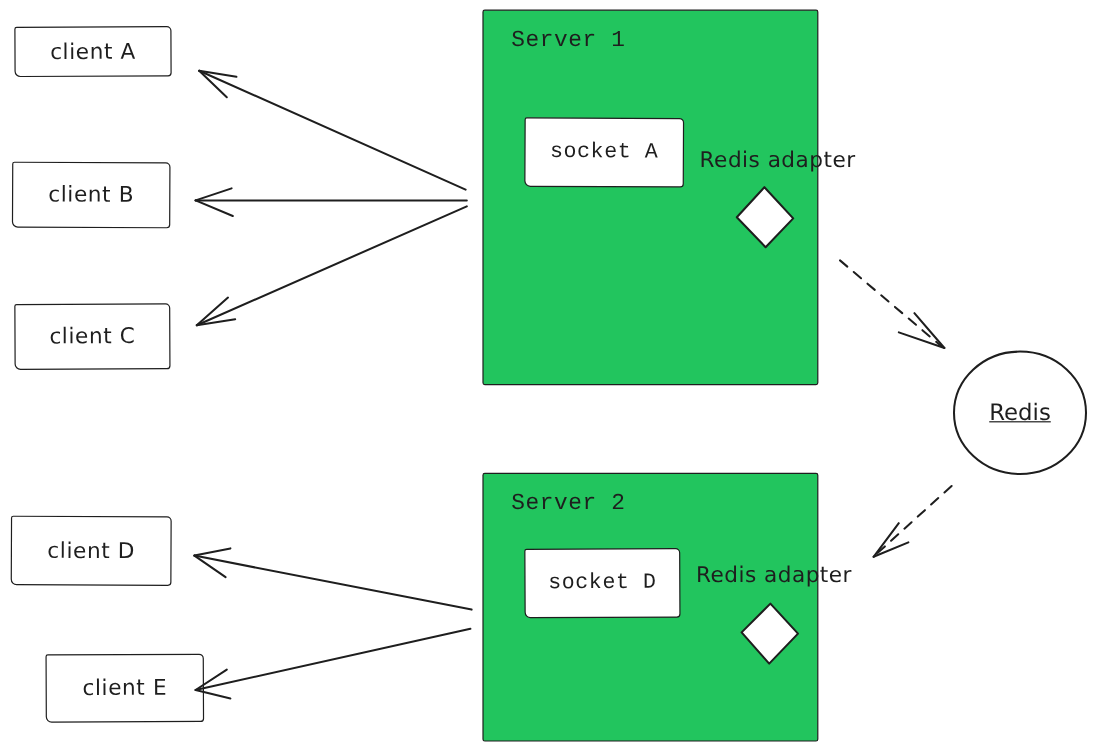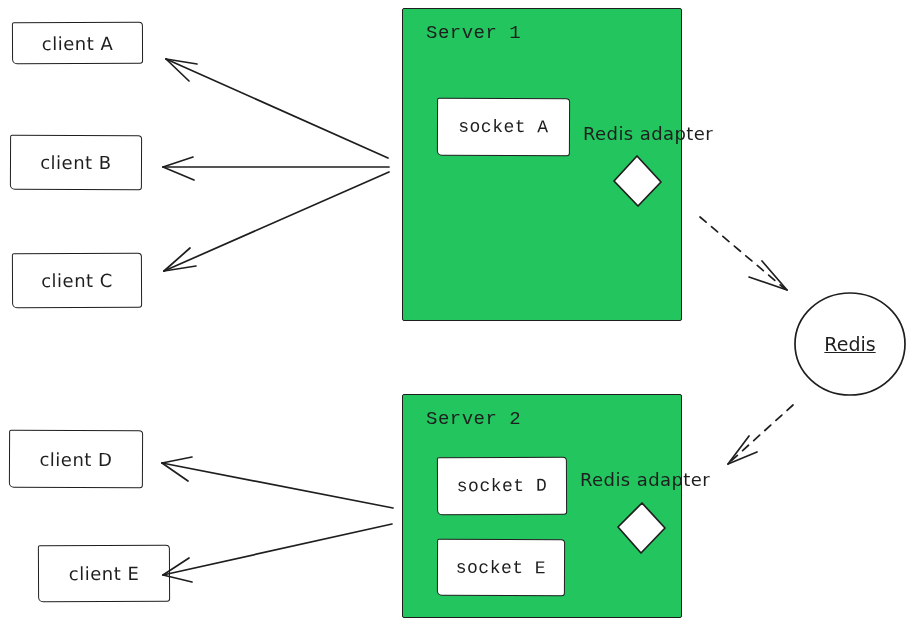--- a/index.html
+++ b/index.html
@@ -84,23 +84,20 @@
     <div class="box tilt-b" style="left:34px;top:71px;width:133px;height:58px;margin-top:18px;">
       <span>socket A</span>
     </div>
   </div>
 
   <div class="server" style="left:402px;top:394px;width:280px;height:224px;padding-left:32px;">
     <div class="server-title">Server 2</div>
     <div class="box tilt-a" style="left:34px;top:62px;width:130px;height:58px;">
       <span>socket D</span>
     </div>
-    <div class="box tilt-b" style="left:34px;top:144px;width:128px;height:57px;">
-      <span>socket E</span>
-    </div>
   </div>
 
   <svg class="overlay" width="913" height="629" viewBox="0 0 913 629" fill="none" stroke="#1e1e1e" stroke-width="1.7" stroke-linecap="round" stroke-linejoin="round">
 
     <g>
       <line x1="388" y1="158" x2="166" y2="59"></line>
       <path d="M166 59 L197 64"></path>
       <path d="M166 59 L189 81"></path>
     </g>
     <g>

